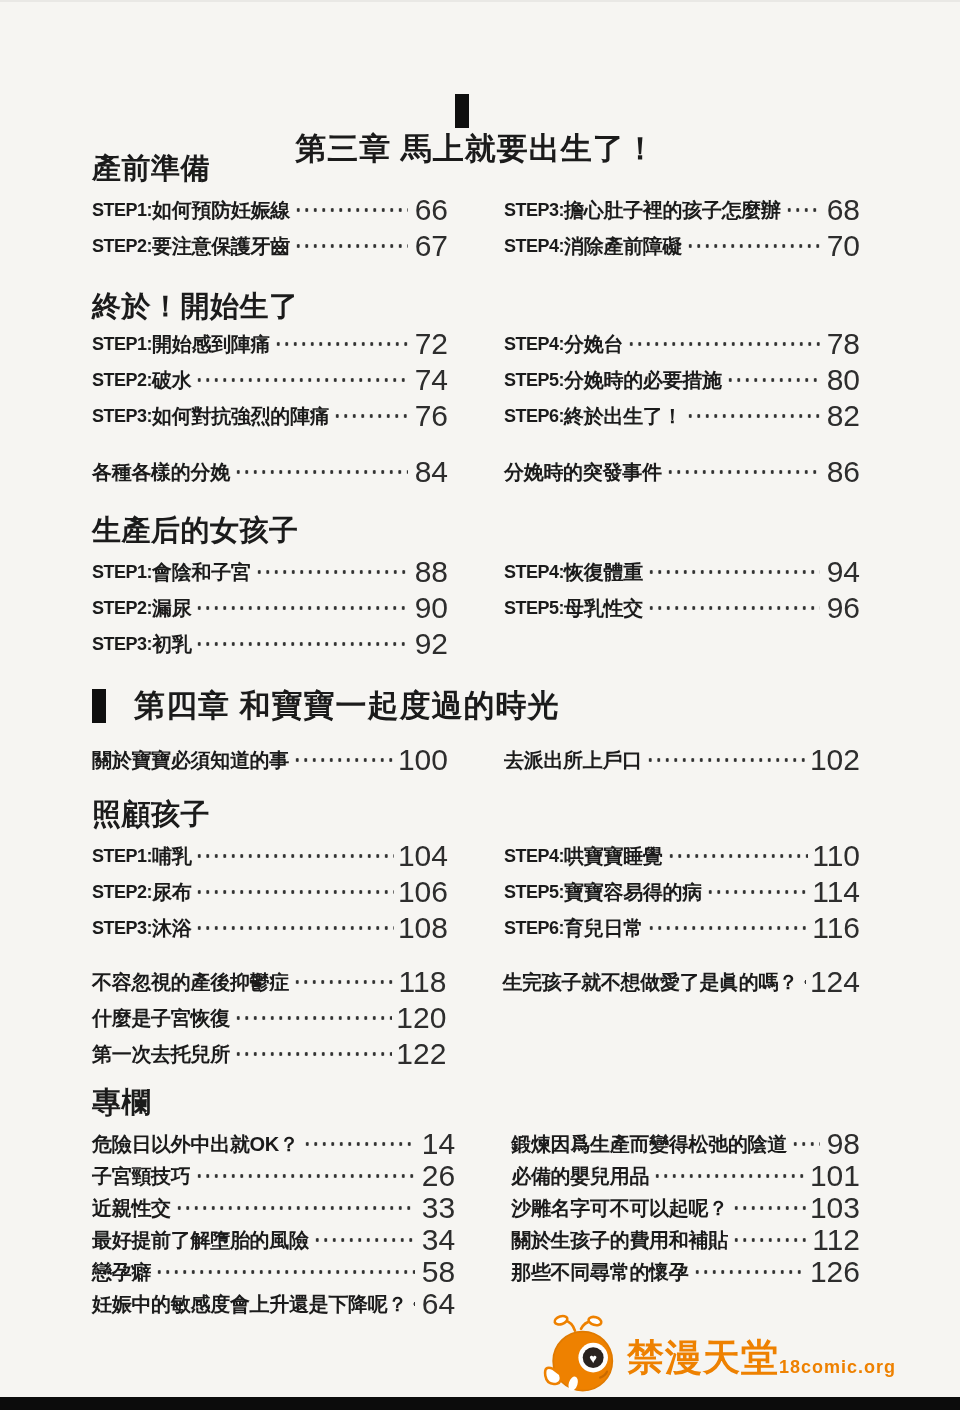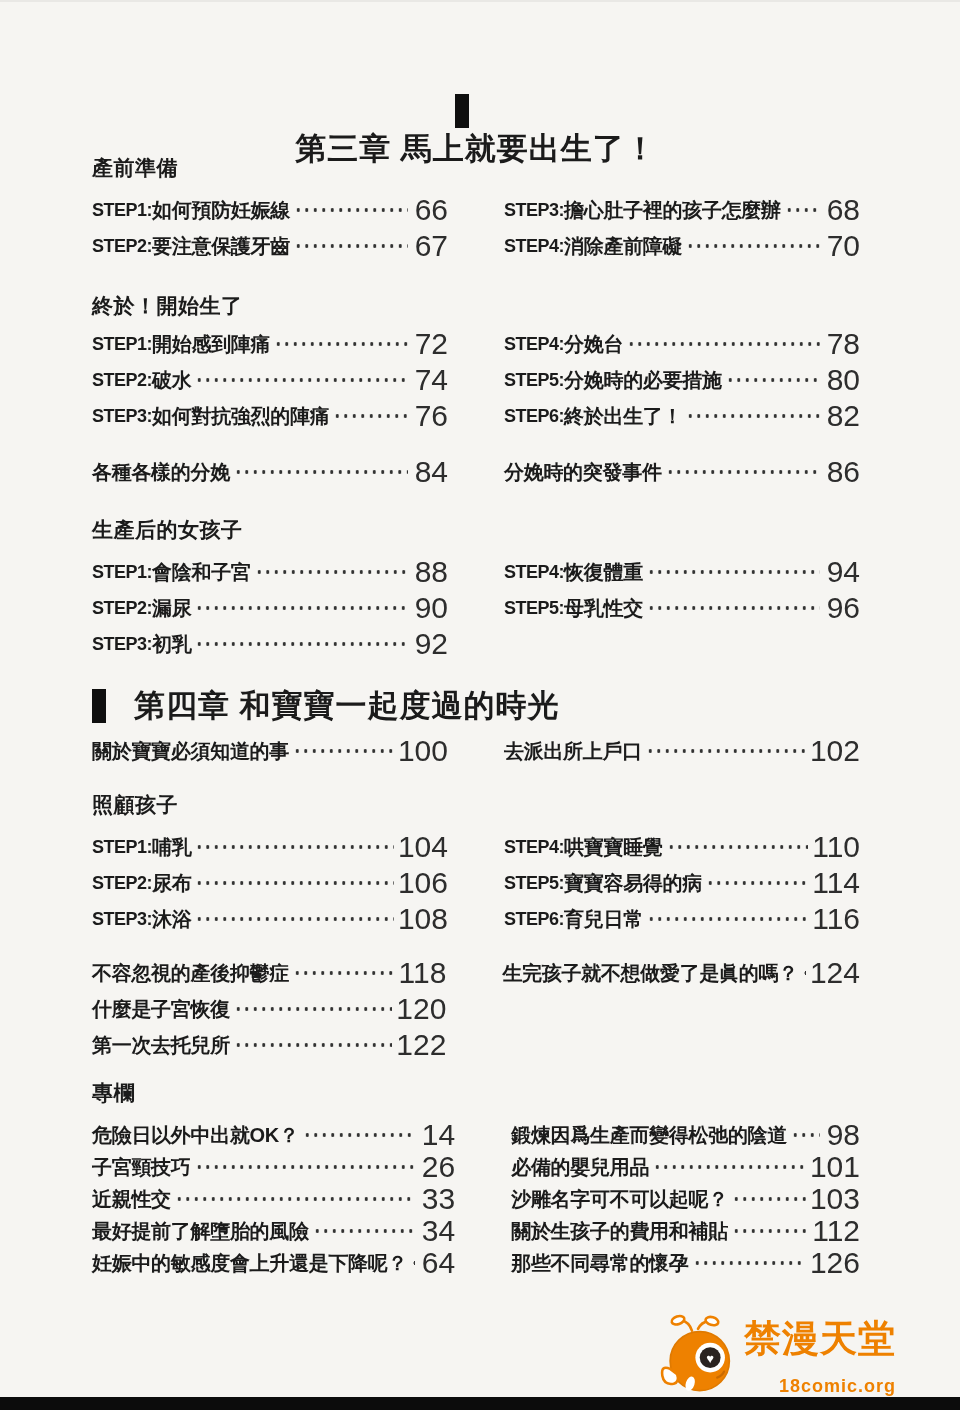--- a/index.html
+++ b/index.html
@@ -12,48 +12,48 @@
   .sheet { position:absolute; inset:0; padding:0 100px 0 92px; box-sizing:border-box; }
 
   
   .chapter { display:flex; align-items:center; height:40px; }
   .chapter-bar { width:14px; height:34px; background:#0f0f0f; margin-right:28px; flex:0 0 auto; }
   .chapter-title { font-size:31px; font-weight:900; letter-spacing:1px; margin:0; }
   .chapter.c3 { margin-top:94px;flex-direction:column; }
   .chapter.c4 { margin-top:24px; }
 
   
-  .group-heading { font-size:21px; font-weight:900; margin:0; height:36px; line-height:36px; letter-spacing:0.5px; }
+  .group-heading { font-size:29px; font-weight:900; margin:0; height:36px; line-height:36px; letter-spacing:0.5px; }
   .cols { display:grid; grid-template-columns:1fr 1fr; column-gap:56px; }
   .col { display:flex; flex-direction:column; }
 
   .g-prenatal .group-heading { margin-top:16px; margin-bottom:6px; }
   .g-birth    .group-heading { margin-top:24px; margin-bottom:2px; }
   .g-after    .group-heading { margin-top:22px; margin-bottom:6px; }
   .g-care     .group-heading { margin-top:18px; margin-bottom:6px; }
   .g-column   .group-heading { margin-top:12px; margin-bottom:8px; }
   .g-delivery-extra .cols { margin-top:20px; }
-  .g-baby-intro     .cols { margin-top:7px; }
+  .g-baby-intro     .cols { margin-top:16px; }
   .g-postpartum     .cols { margin-top:18px; }
 
   
   .toc-row { display:flex; align-items:center; height:36px; }
   .tight .toc-row { height:32px; }
   .prefix { font-size:18px; font-weight:600; letter-spacing:-0.5px; white-space:nowrap; }
   .label  { font-size:20px; font-weight:700; letter-spacing:-0.3px; white-space:nowrap; }
   .dots {
     flex:1 1 auto; min-width:4px; height:20px; margin:0 4px;
     background-image:radial-gradient(circle,#333 1.7px,transparent 1.9px);
     background-size:8.5px 20px; background-position:left center; background-repeat:repeat-x;
   }
   .pagenum { font-size:30px; font-weight:400; color:#2d2d2d; min-width:36px; text-align:right; white-space:nowrap; }
 
   
   .watermark { position:absolute; right:64px; bottom:10px; display:flex; align-items:center; }
-  .wm-text { display:flex; flex-direction:column; align-items:center; margin-left:6px; }
+  .wm-text { display:flex; flex-direction:row; align-items:center; margin-left:6px; }
   .wm-name { font-size:37px; font-weight:900; color:#ee8100; letter-spacing:1px; line-height:1; }
   .wm-url  { font-size:18px; font-weight:800; color:#ee8100; letter-spacing:1px; line-height:1; margin-top:20px; align-self:flex-end;text-align:right; }
 
   .bottom-bar { position:absolute; left:0; bottom:0; width:100%; height:13px; background:#0c0c0c; }
   .top-edge { position:absolute; left:0; top:0; width:100%; height:2px; background:#e9e8e5; }
 </style>
 </head>
 <body>
 
 <div class="sheet">
@@ -353,20 +353,25 @@
             <span class="dots"></span>
             <span class="pagenum">33</span>
           </div>
 
           <div class="toc-row">
             <span class="label">最好提前了解墮胎的風險</span>
             <span class="dots"></span>
             <span class="pagenum">34</span>
           </div>
 
+          <div class="toc-row">
+            <span class="label">戀孕癖</span>
+            <span class="dots"></span>
+            <span class="pagenum">58</span>
+          </div>
 
           <div class="toc-row">
             <span class="label">妊娠中的敏感度會上升還是下降呢？</span>
             <span class="dots"></span>
             <span class="pagenum">64</span>
           </div>
         </div>
       <div class="col">
 
           <div class="toc-row">

